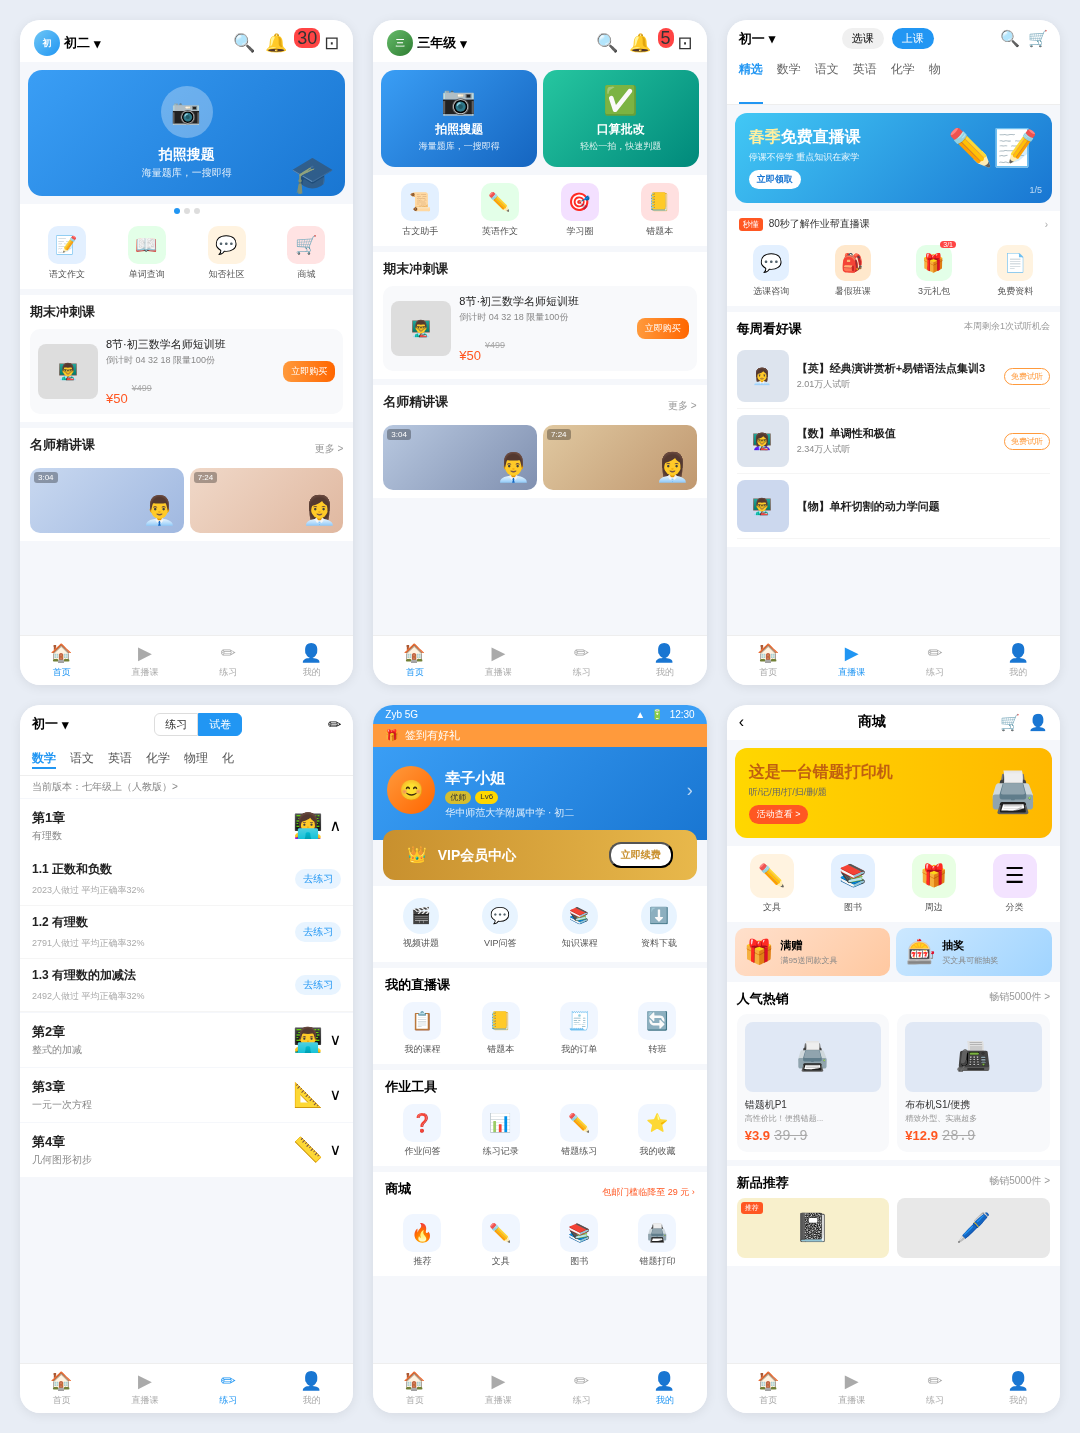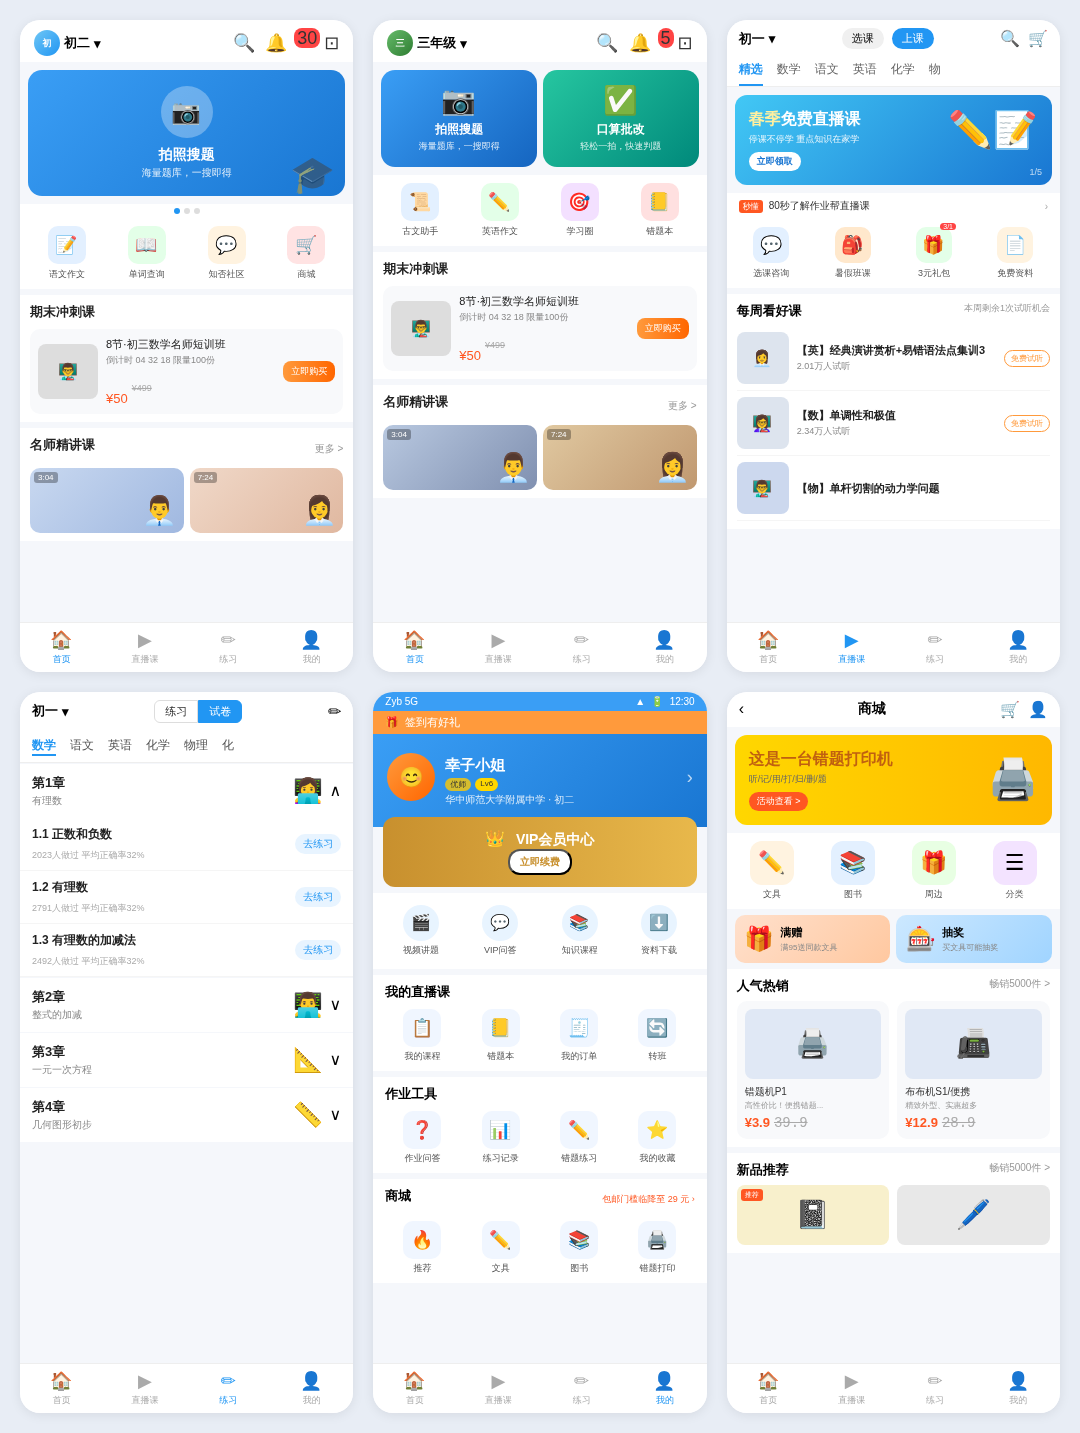--- a/index.html
+++ b/index.html
@@ -169,21 +169,21 @@
       display: flex; align-items: center; justify-content: space-between;
       padding: 8px 12px;
       background: #fff;
     }
     .s3-tab-row {
       display: flex; gap: 14px; padding: 4px 12px 0;
       background: #fff;
       border-bottom: 1px solid #eee;
       overflow: hidden;
     }
-    .s3-tab { font-size: 12px; color: #666; padding-bottom: 6px; }
+    .s3-tab { font-size: 12px; color: #666; padding-bottom: 24px; }
     .s3-tab.active { color: #2196f3; border-bottom: 2px solid #2196f3; font-weight: 700; }
     .s3-banner {
       margin: 8px;
       border-radius: 12px;
       background: linear-gradient(135deg, #42c8f5 0%, #1976d2 100%);
       padding: 14px;
       color: #fff;
       position: relative;
       overflow: hidden;
     }
@@ -329,21 +329,21 @@
     }
     .s5-badge.vip { background: #ffd700; }
     .s5-school { font-size: 10px; opacity: 0.85; margin-top: 2px; }
     .s5-vip-card {
       margin: -10px 10px 0;
       background: linear-gradient(90deg, #c8902e, #e8b84b);
       border-radius: 12px;
       padding: 12px 24px;
       display: flex; justify-content: space-between; align-items: center;
       color: #fff;
-      position: relative; z-index: 2; flex-direction: column;
+      position: relative; z-index: 2;
     }
     .s5-vip-title { font-size: 14px; font-weight: 700; }
     .s5-vip-btn {
       background: #fff;
       color: #c8902e;
       font-size: 10px;
       border-radius: 12px;
       padding: 4px 10px;
       font-weight: 700;
     }
@@ -846,20 +846,23 @@
 
   <div class="s4-subject-row">
     <div class="s4-subject active">数学</div>
     <div class="s4-subject">语文</div>
     <div class="s4-subject">英语</div>
     <div class="s4-subject">化学</div>
     <div class="s4-subject">物理</div>
     <div class="s4-subject">化</div>
   </div>
 
+  <div class="s4-version">
+    <span>当前版本：七年级上（人教版）&gt;</span>
+  </div>
 
   <div class="chapter-item">
     <div style="display:flex;justify-content:space-between;align-items:center">
       <div>
         <div class="chapter-title">第1章</div>
         <div class="chapter-sub">有理数</div>
       </div>
       <div style="display:flex;align-items:center;gap:6px">
         <span style="font-size:24px;color:#90caf9">👩‍💻</span>
         <span>∧</span>

